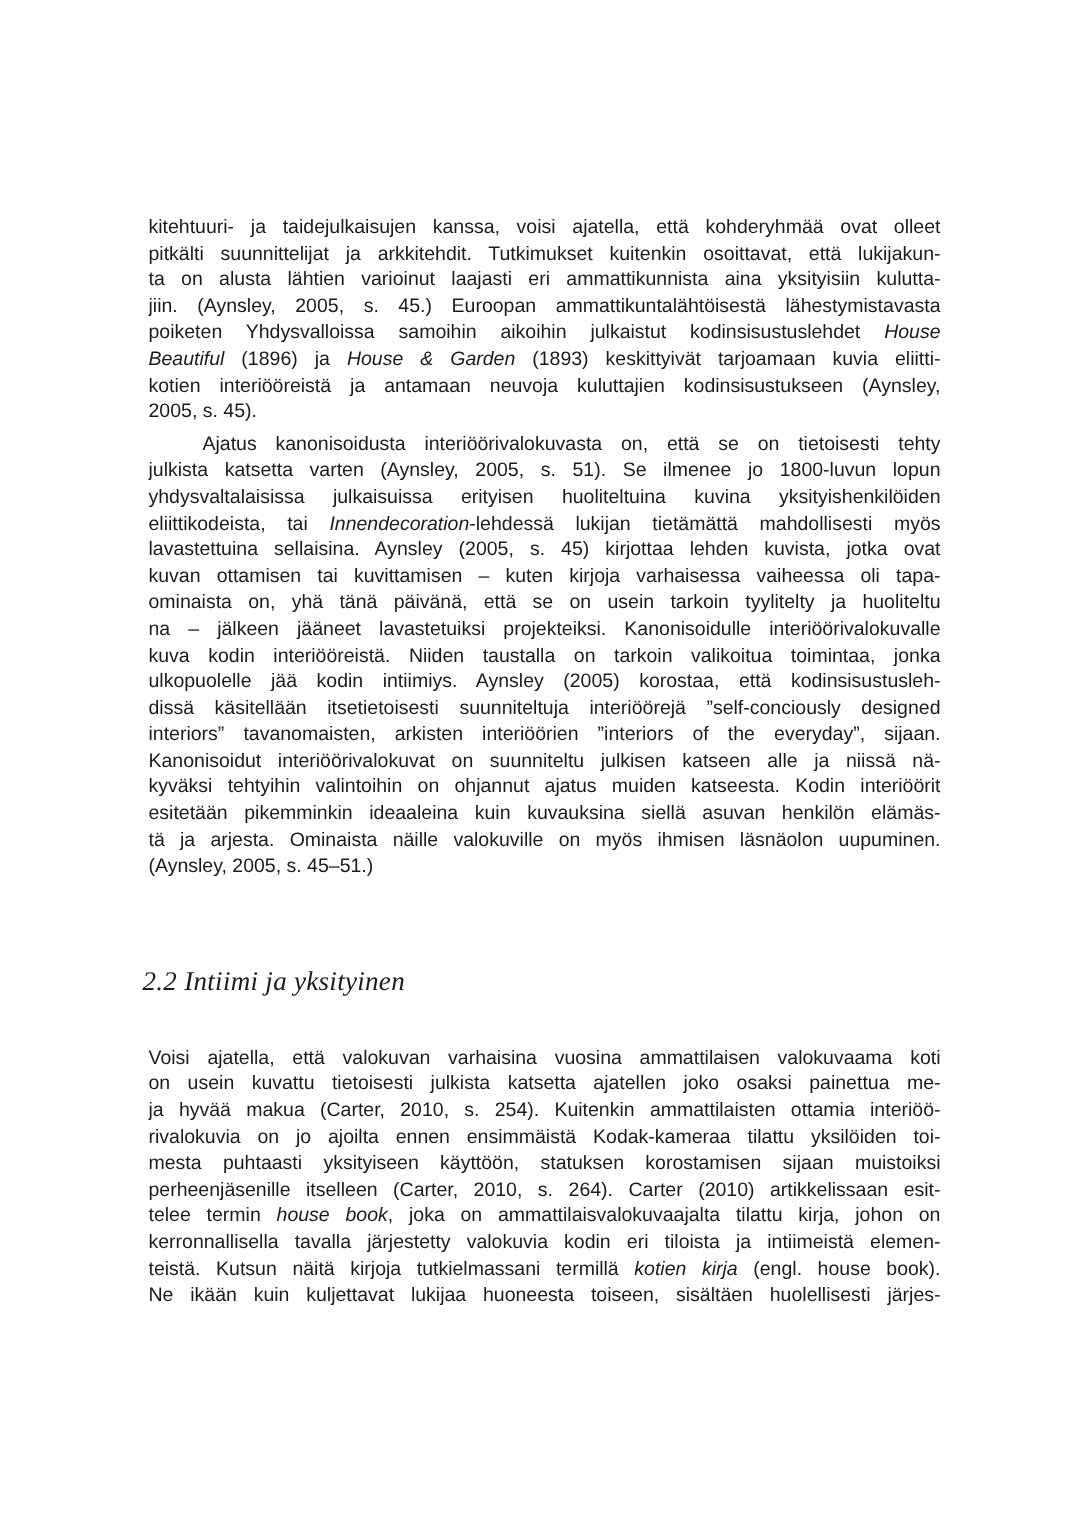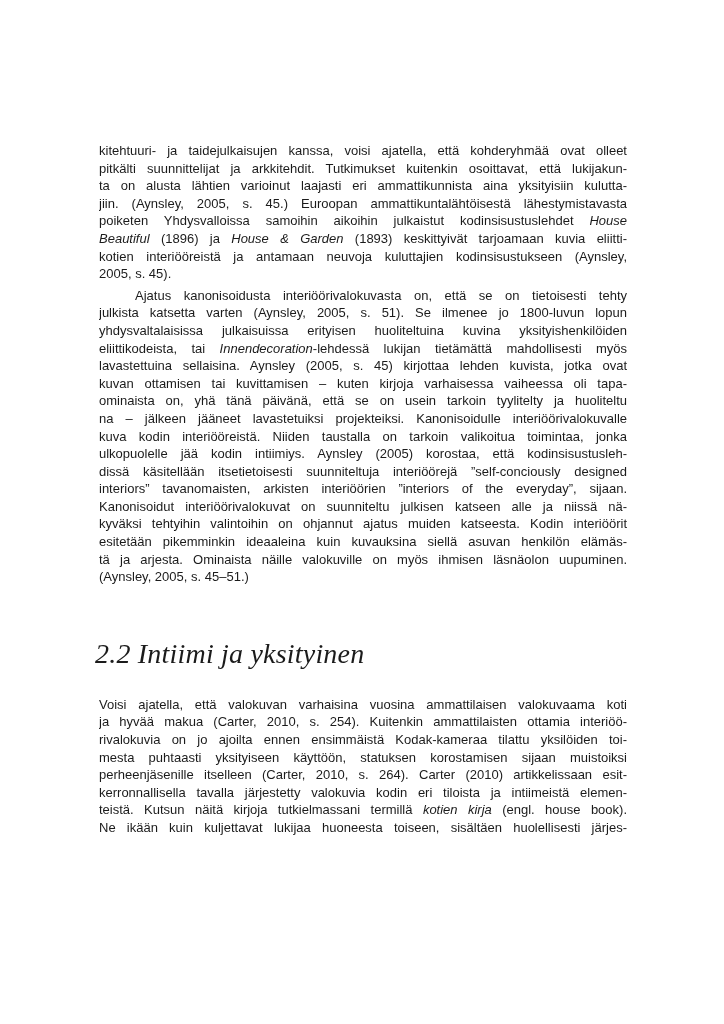--- a/index.html
+++ b/index.html
@@ -25,21 +25,21 @@
     overflow: hidden;
     white-space: normal;
   }
   .line.last { text-align-last: left; }
   .line.indent { text-indent: 36px; }
   em { font-style: italic; }
   .heading {
     font-family: "Liberation Serif", "DejaVu Serif", serif;
     font-style: italic;
     font-weight: 400;
-    font-size: 28px;
+    font-size: 18px;
     line-height: 26px;
     letter-spacing: 0.2px;
     margin: 55px 0 0 0;
     color: #1b1b1b;
   }
   .body-after { margin-top: 29px; }
 </style>
 </head>
 <body>
 
@@ -73,23 +73,25 @@
           <div class="line"><span>kyväksi tehtyihin valintoihin on ohjannut ajatus muiden katseesta. Kodin interiöörit</span></div>
           <div class="line"><span>esitetään pikemminkin ideaaleina kuin kuvauksina siellä asuvan henkilön elämäs-</span></div>
           <div class="line"><span>tä ja arjesta. Ominaista näille valokuville on myös ihmisen läsnäolon uupuminen.</span></div>
           <div class="line last"><span>(Aynsley, 2005, s. 45–51.)</span></div>
         </div>
       </div>
     <h2 class="heading">2.2 Intiimi ja yksityinen</h2>
     <div class="body-block body-after">
         <div class="para">
           <div class="line"><span>Voisi ajatella, että valokuvan varhaisina vuosina ammattilaisen valokuvaama koti</span></div>
+          <div class="line"><span>on usein kuvattu tietoisesti julkista katsetta ajatellen joko osaksi painettua me-</span></div>
           <div class="line"><span>ja hyvää makua (Carter, 2010, s. 254). Kuitenkin ammattilaisten ottamia interiöö-</span></div>
           <div class="line"><span>rivalokuvia on jo ajoilta ennen ensimmäistä Kodak-kameraa tilattu yksilöiden toi-</span></div>
           <div class="line"><span>mesta puhtaasti yksityiseen käyttöön, statuksen korostamisen sijaan muistoiksi</span></div>
           <div class="line"><span>perheenjäsenille itselleen (Carter, 2010, s. 264). Carter (2010) artikkelissaan esit-</span></div>
+          <div class="line"><span>telee termin </span><em>house book</em><span>, joka on ammattilaisvalokuvaajalta tilattu kirja, johon on</span></div>
           <div class="line"><span>kerronnallisella tavalla järjestetty valokuvia kodin eri tiloista ja intiimeistä elemen-</span></div>
           <div class="line"><span>teistä. Kutsun näitä kirjoja tutkielmassani termillä </span><em>kotien kirja</em><span> (engl. house book).</span></div>
           <div class="line"><span>Ne ikään kuin kuljettavat lukijaa huoneesta toiseen, sisältäen huolellisesti järjes-</span></div>
         </div>
       </div>
   </div>
 </div>
 
 </body></html>

